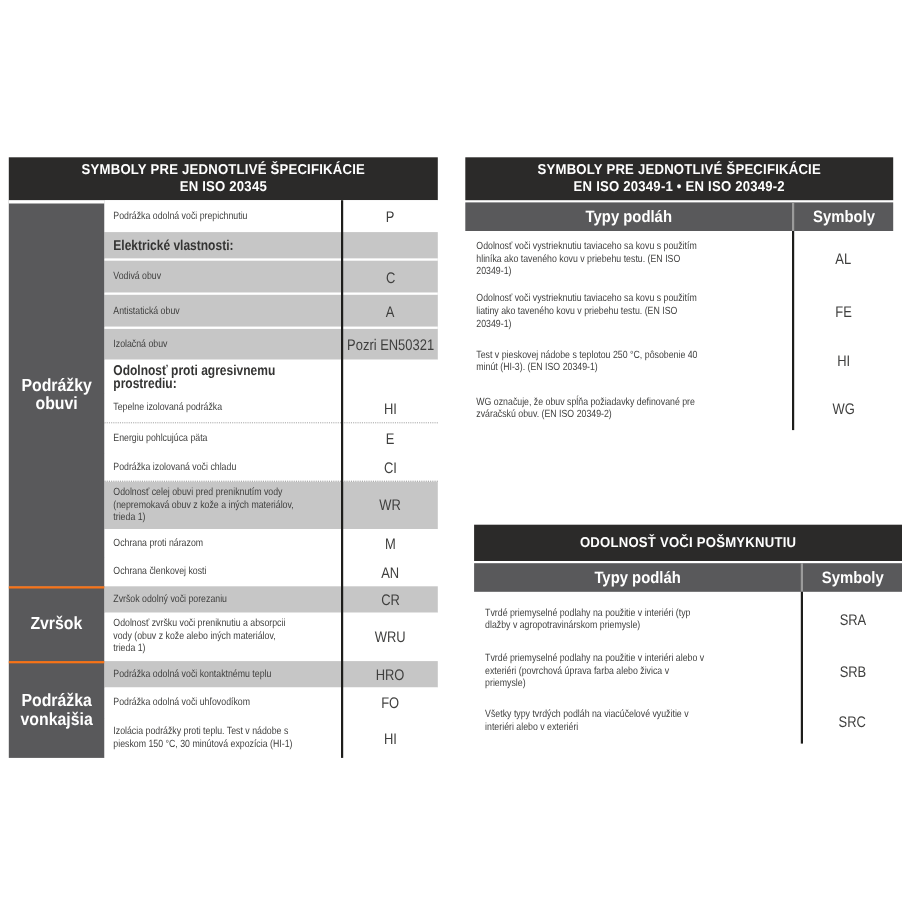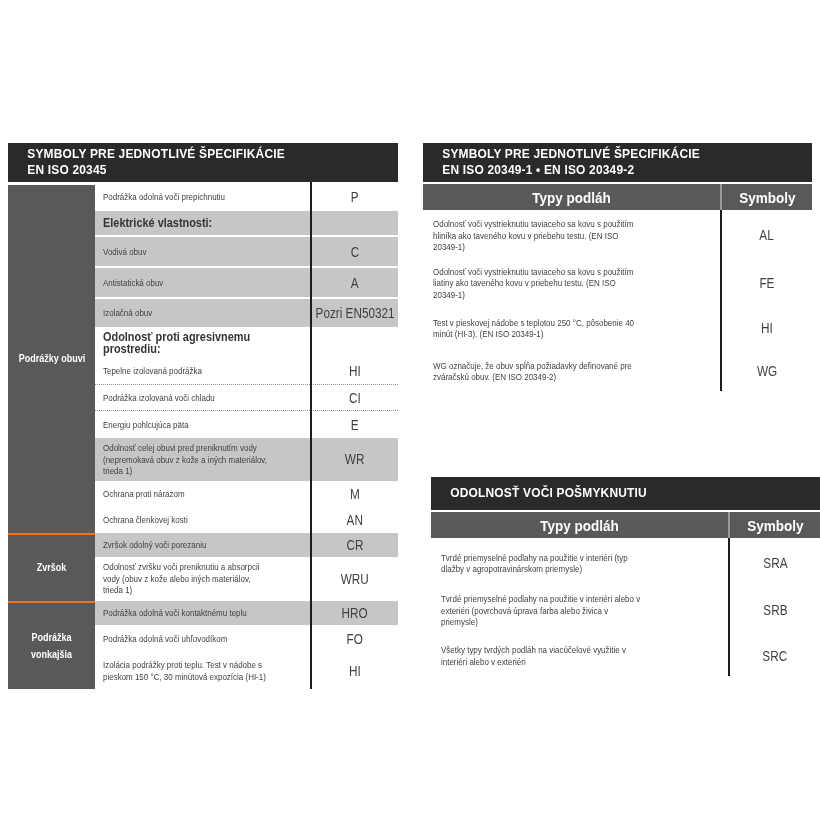--- a/index.html
+++ b/index.html
@@ -11,38 +11,38 @@
   :root{
     --header-bg:#2b2a29;
     --subheader-bg:#59595b;
     --row-gray:#c6c6c6;
     --row-white:#ffffff;
     --text-dark:#3f3f3e;
     --divider:#1d1d1b;
   }
   .tbl{position:absolute;}
   .thead{
-    background:var(--header-bg);color:#fff;text-align:left;
+    background:var(--header-bg);color:#fff;text-align:center;
     font-weight:bold;font-size:13px;line-height:16px;
     padding:3px 4px 4px 4px;letter-spacing:.2px;
   }
   .thead .tline{display:block;transform:scaleX(.92);transform-origin:50% 50%;white-space:nowrap;}
 
   
   .lt{left:8px;top:143px;width:390px;}
   .lt-body{position:relative;}
   .lt-body::after{
     content:"";position:absolute;top:0;bottom:0;right:86px;width:2px;
     background:var(--divider);
   }
   .section{display:flex;align-items:stretch;}
   .group{
     width:87px;flex:0 0 87px;background:var(--subheader-bg);color:#fff;
     display:flex;align-items:center;justify-content:center;text-align:center;
-    font-weight:bold;font-size:10px;line-height:17px;
+    font-weight:bold;font-size:16px;line-height:17px;
   }
   .section + .section .group{border-top:2px solid #f97316;}
   .section:first-child .group{border-top:3px solid #fff;}
   .group > span{display:block;transform:scaleX(.9);transform-origin:50% 50%;}
   .rows{flex:1;display:flex;flex-direction:column;}
   .row{display:flex;align-items:stretch;}
   .row.white{background:var(--row-white);}
   .row.gray{background:var(--row-gray);}
   .row.sep{border-top:2px solid #fff;}
   .row.dotted{border-bottom:1px dotted #929292;gap:43px;}
@@ -149,34 +149,34 @@
             </div>
         </div>
         <div class="row white dotted h26">
           <div class="desc">
               <span>Tepelne izolovaná podrážka</span>
             </div>
           <div class="sym">
               <span>HI</span>
             </div>
         </div>
+        <div class="row white h27">
+          <div class="desc">
+              <span>Energiu pohlcujúca päta</span>
+            </div>
+          <div class="sym">
+              <span>E</span>
+            </div>
+        </div>
         <div class="row white dotted h25">
           <div class="desc">
               <span>Podrážka izolovaná voči chladu</span>
             </div>
           <div class="sym">
               <span>CI</span>
-            </div>
-        </div>
-        <div class="row white h27">
-          <div class="desc">
-              <span>Energiu pohlcujúca päta</span>
-            </div>
-          <div class="sym">
-              <span>E</span>
             </div>
         </div>
         <div class="row gray h34">
           <div class="desc">
               <span>Odolnosť celej obuvi pred preniknutím vody (nepremokavá obuv z kože a iných materiálov, trieda 1)</span>
             </div>
           <div class="sym">
               <span>WR</span>
             </div>
         </div>

